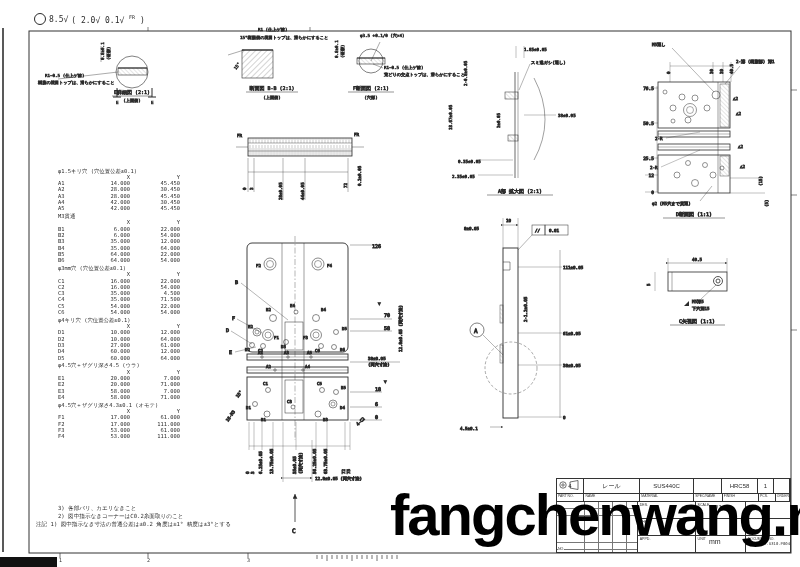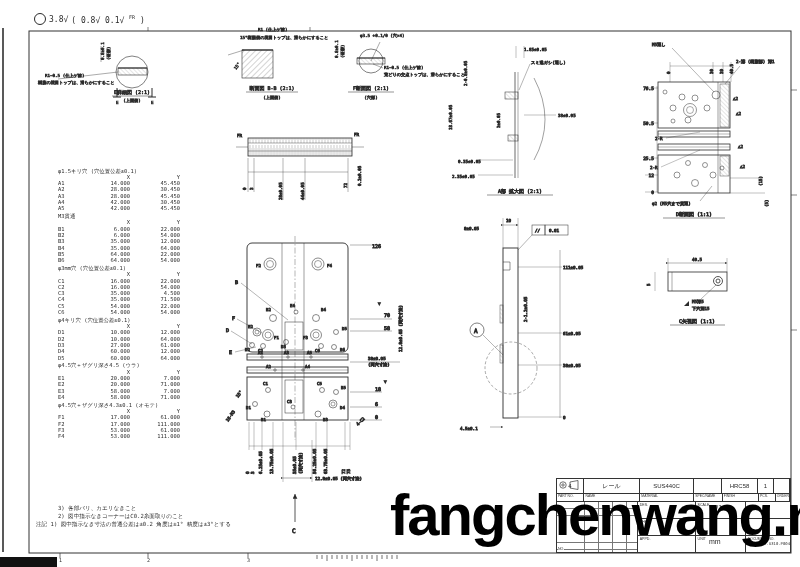--- a/index.html
+++ b/index.html
@@ -467,22 +467,22 @@
     <text class="t4" x="692" y="303">M5深5</text>
     <text class="t4" x="692" y="310">下穴深15</text>
     <path d="M684,306 l5,-5 l0,5 z" fill="#2b2b2b" stroke="none"></path>
     <text class="t5" x="697" y="323" text-anchor="middle">C矢視図 (1:1)</text>
     <line x1="670" y1="325" x2="725" y2="325" stroke-width="0.5"></line>
   </g>
 </svg>
 
 <div id="rough">
   <span class="circ"></span>
-  <span><span>3.8</span>√</span>
-  <span>( <span>0.8</span>√ <span>0.1</span>√ <sup>FR</sup> )</span>
+  <span><span>8.5</span>√</span>
+  <span>( <span>2.0</span>√ <span>0.1</span>√ <sup>FR</sup> )</span>
 </div>
 
 <div id="tables">
       <div class="tblt">φ1.5キリ穴 (穴位置公差±0.1)</div>
       <div class="trow">
         <span></span>
         <span>X</span>
         <span>Y</span>
       </div>
       <div class="trow">

